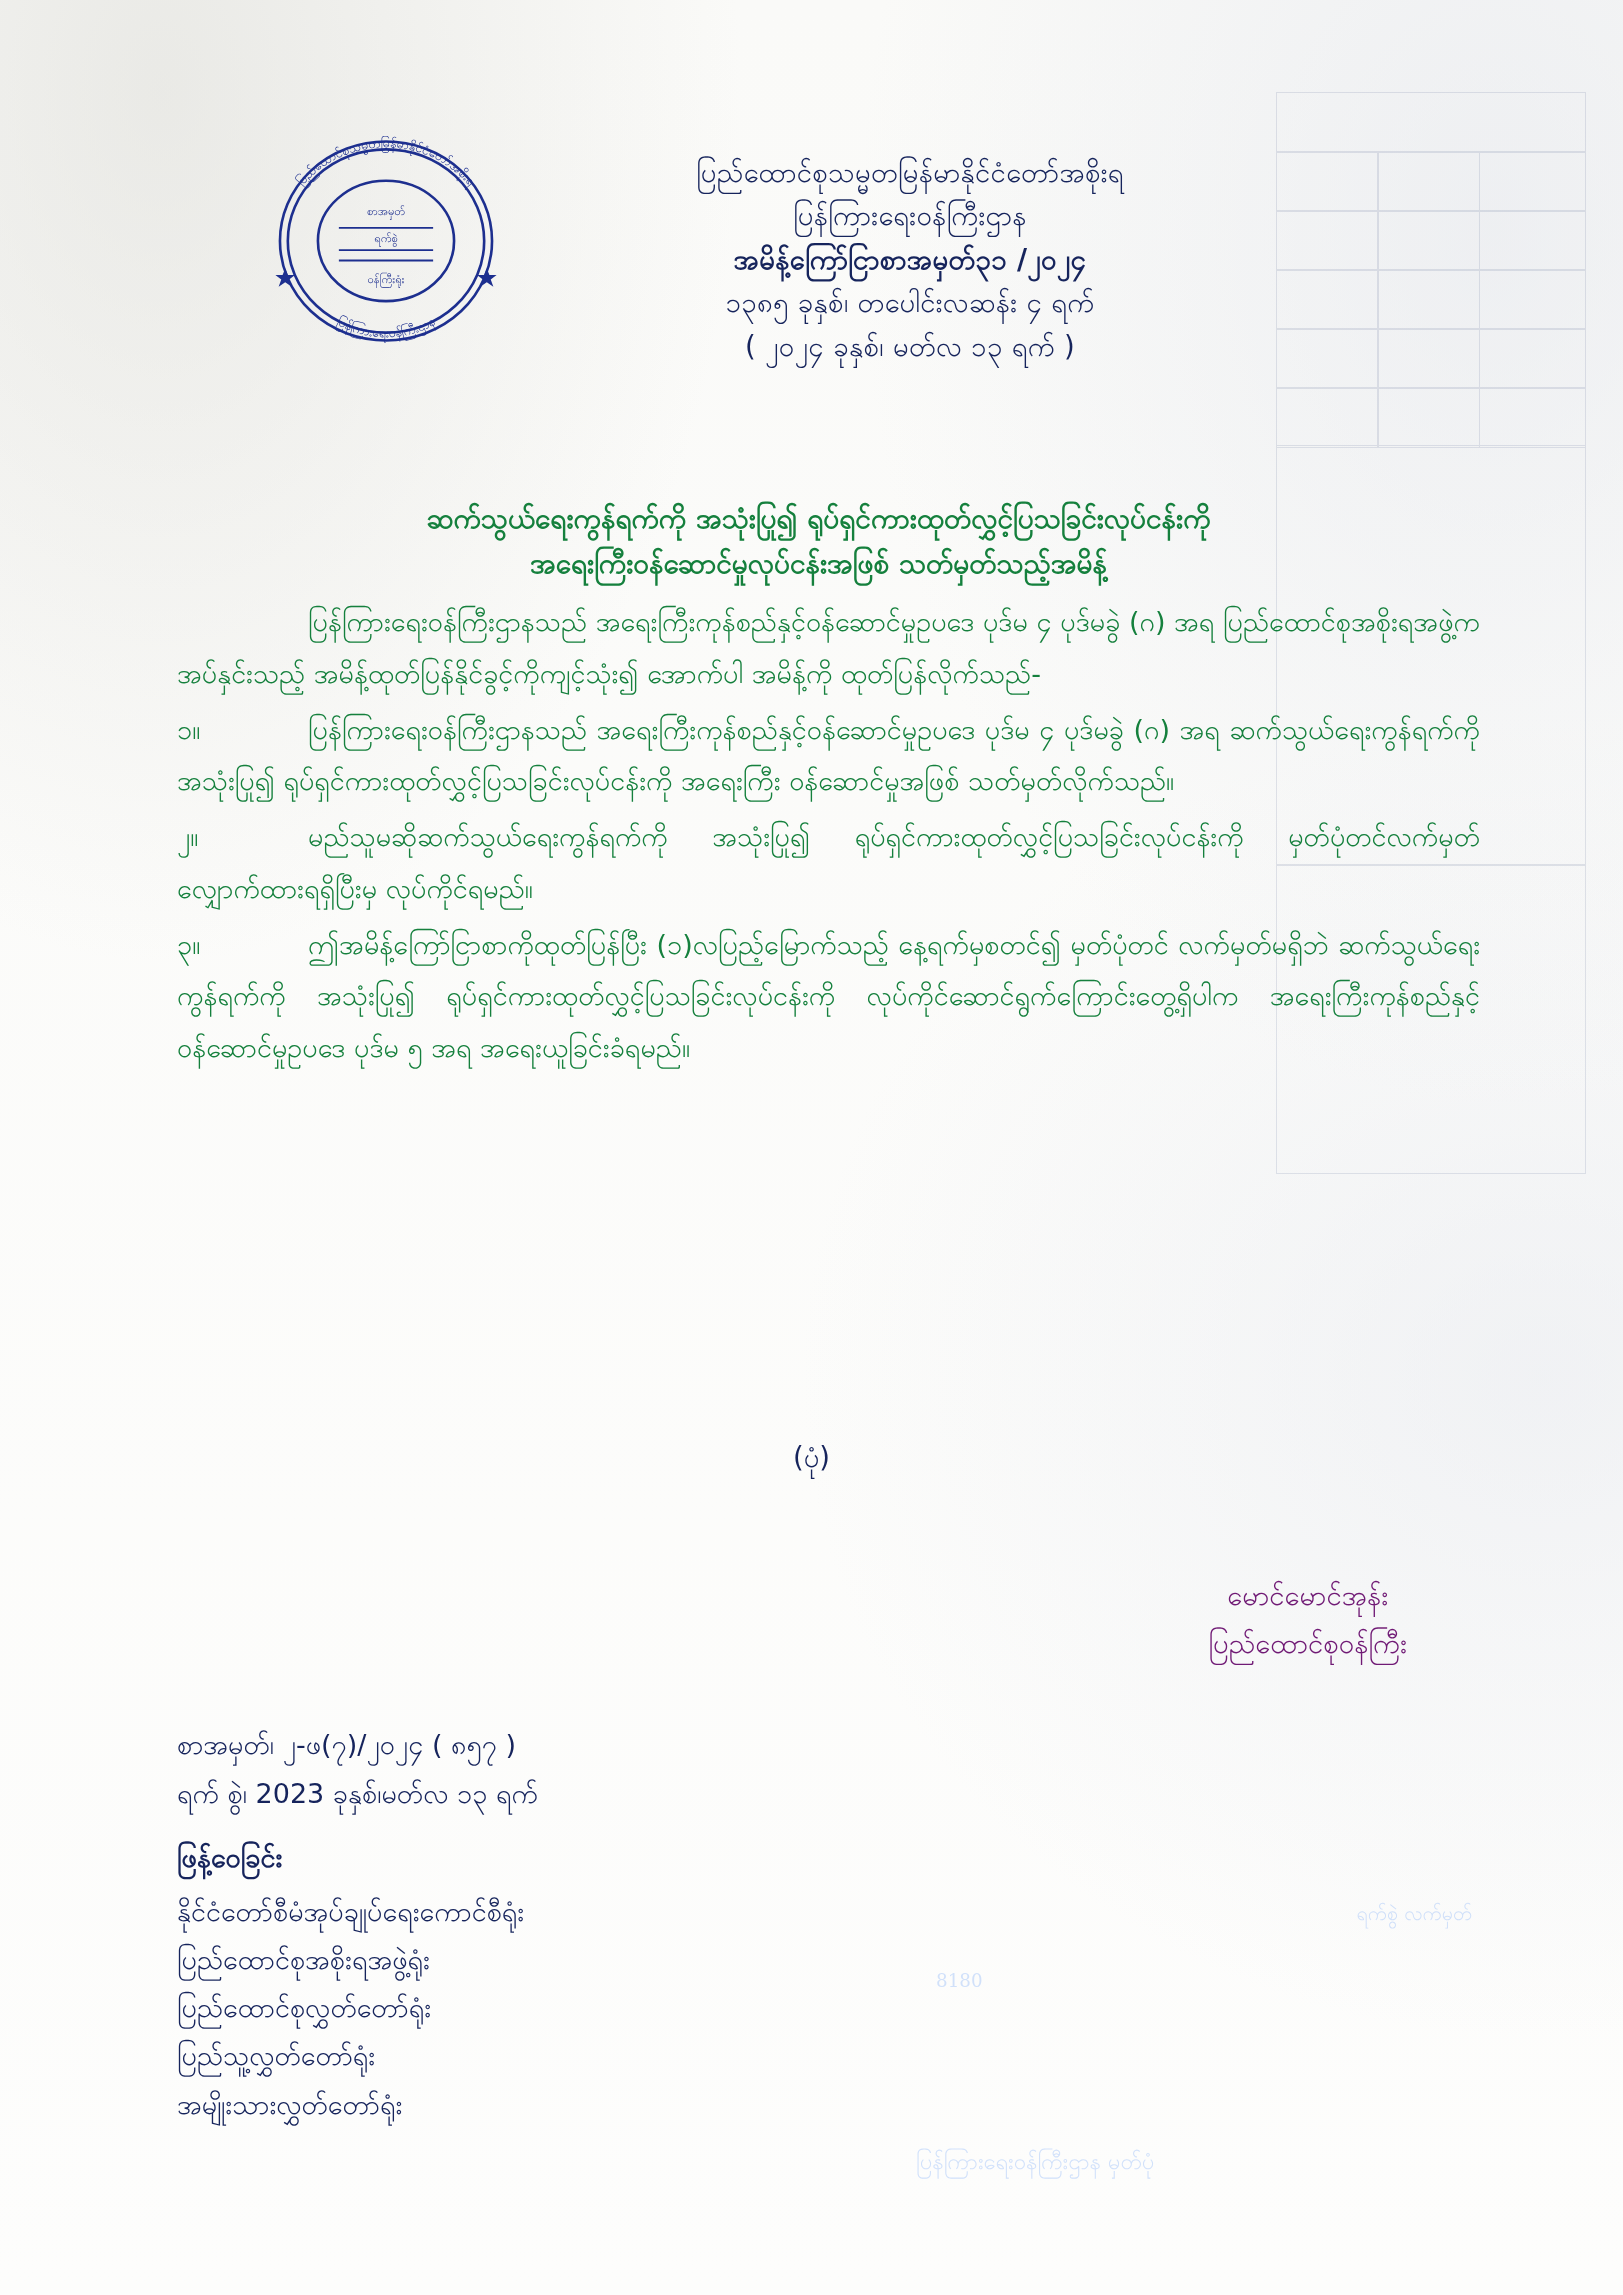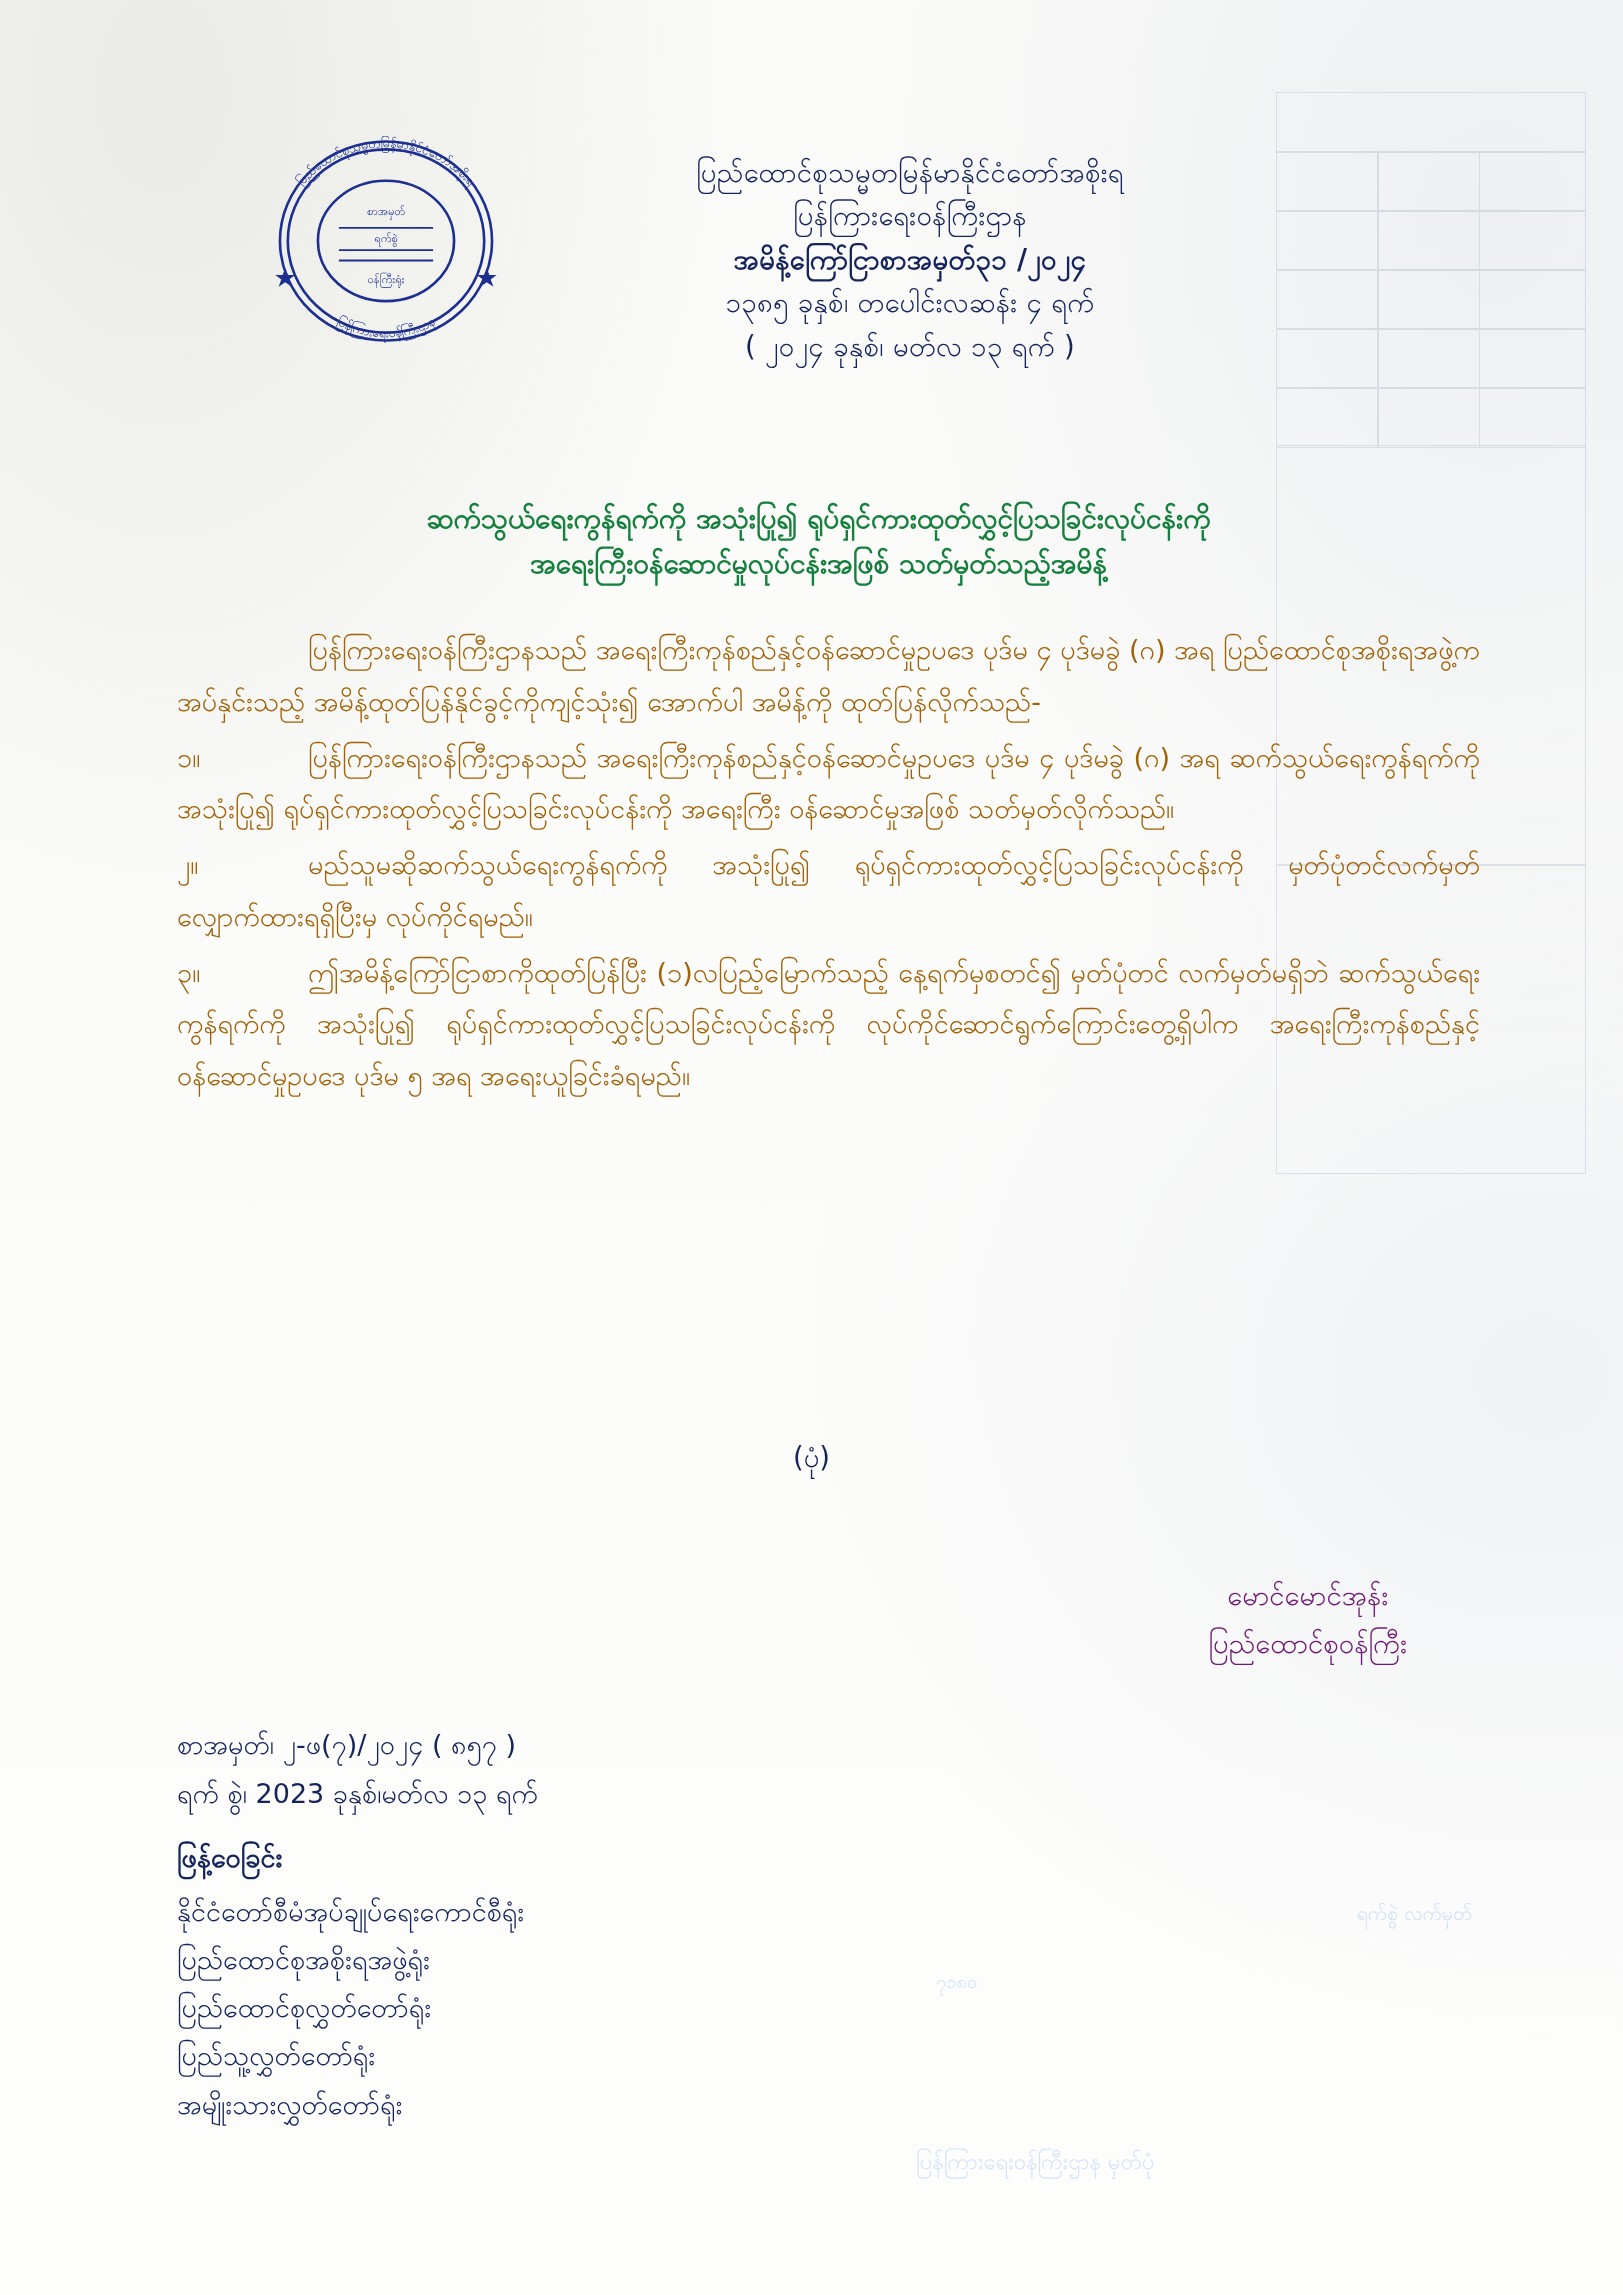--- a/index.html
+++ b/index.html
@@ -91,25 +91,25 @@
     text-align: center;
     font-weight: bold;
     font-size: 28px;
     line-height: 1.6;
     color: #15803d;
   }
   
   .body {
     position: absolute;
     left: 177px;
-    top: 624px;
+    top: 596px;
     width: 1303px;
     font-size: 27px;
     line-height: 1.92;
-    color: #a16207;
+    color: #15803d;
     text-align: justify;
   }
   .para {
     margin: 0 0 3.9px 0;
   }
   .para.indent { text-indent: 131px; }
   .numpara {
     position: relative;
     margin: 0 0 3.9px 0;
     text-align: justify;
@@ -182,21 +182,21 @@
     <div class="gcell" style="left:101px;top:236px;width:101px;height:59px;"></div>
     <div class="gcell" style="left:203px;top:236px;width:105px;height:59px;"></div>
     <div class="gcell" style="left:0;top:295px;width:101px;height:59px;"></div>
     <div class="gcell" style="left:101px;top:295px;width:101px;height:59px;"></div>
     <div class="gcell" style="left:203px;top:295px;width:105px;height:59px;"></div>
     <div class="gcell" style="left:0;top:353px;width:308px;height:419px;"></div>
     <div class="gcell" style="left:0;top:772px;width:308px;height:308px;"></div>
   </div>
   <div class="ghost-scribble" style="right:151px;top:1901px;">ရက်စွဲ လက်မှတ်</div>
   <div class="ghost-scribble" style="left:916px;top:2147px;font-size:22px;">ပြန်ကြားရေးဝန်ကြီးဌာန မှတ်ပုံ</div>
-  <div class="ghost-scribble" style="left:936px;top:1970px;font-size:18.3px;">၇၁၈၀</div>
+  <div class="ghost-scribble" style="left:936px;top:1970px;font-size:18.3px;">8180</div>
 
   <div class="content">
 
     <div class="seal">
       <svg width="262" height="216" viewBox="0 0 400 330" xmlns="http://www.w3.org/2000/svg">
         <defs>
           <path id="arcTop" d="M 40,175 A 160,150 0 0 1 360,175"></path>
           <path id="arcBottom" d="M 52,175 A 148,140 0 0 0 348,175"></path>
         </defs>
         <g fill="none" stroke="#1d2f8f" stroke-width="4">

